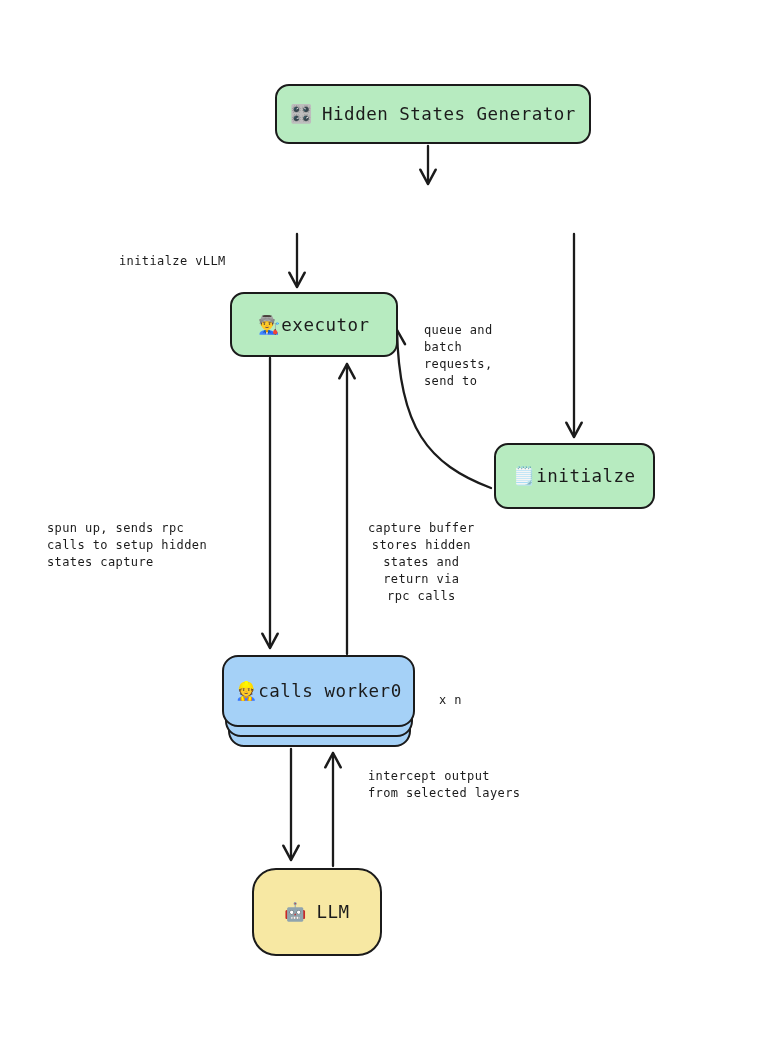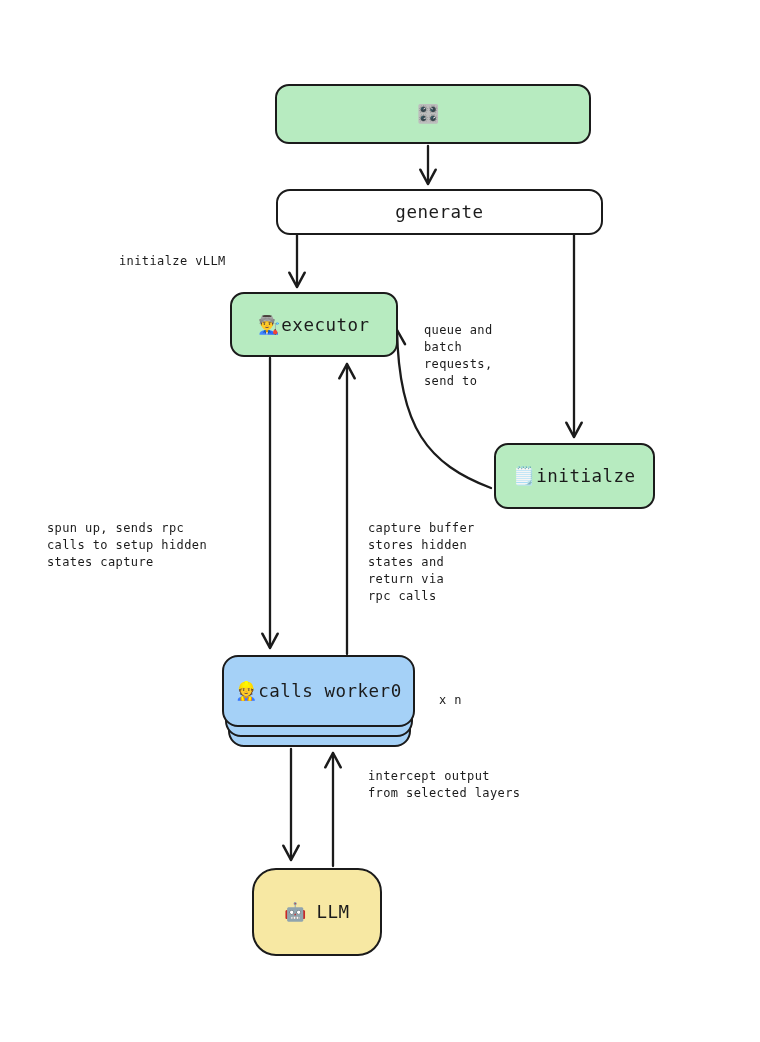--- a/index.html
+++ b/index.html
@@ -55,25 +55,23 @@
       <path d="M347 654 L347 364" marker-end="url(#ah)"></path>
 
       <path d="M291 749 L291 860" marker-end="url(#ah)"></path>
 
       <path d="M333 866 L333 753" marker-end="url(#ah)"></path>
     </g>
   </svg>
 
   <div class="node gap" style="left: 275px; top: 84px; width: 316px; height: 60px; background: rgb(183, 235, 192);">
     <span class="icon">🎛️</span>
+    <span>Hidden States Generator</span>
   </div>
 
-  <div class="node" style="left: 276px; top: 189px; width: 327px; height: 46px; background: rgb(255, 255, 255);">
-    <span>generate</span>
-  </div>
 
   <div class="node" style="left: 230px; top: 292px; width: 168px; height: 65px; background: rgb(183, 235, 192);">
     <span class="icon" style="margin-right:0;">👨‍🏭</span>
     <span>executor</span>
   </div>
 
   <div class="node" style="left: 494px; top: 443px; width: 161px; height: 66px; background: rgb(183, 235, 192);">
     <span class="icon" style="margin-right:0;">🗒️</span>
     <span>initialze</span>
   </div>
@@ -95,21 +93,21 @@
 
   <div class="ann" style="left:424px;top:322px;">queue and
 batch
 requests,
 send to</div>
 
   <div class="ann" style="left:47px;top:520px;">spun up, sends rpc
 calls to setup hidden
 states capture</div>
 
-  <div class="ann" style="left:368px;top:520px;">capture buffer
+  <div class="ann" style="left:368px;top:520px;text-align:center;">capture buffer
 stores hidden
 states and
 return via
 rpc calls</div>
 
   <div class="ann" style="left:439px;top:692px;">x n</div>
 
 
   <div class="ann" style="left:368px;top:768px;">intercept output
 from selected layers</div>

